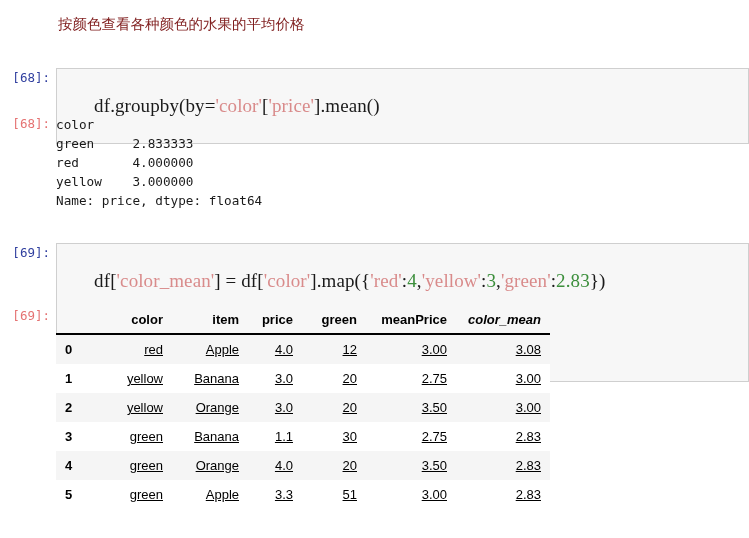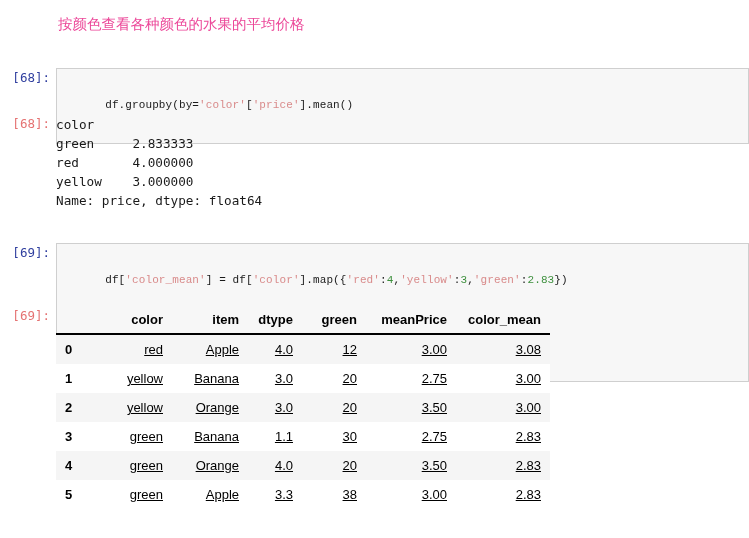--- a/index.html
+++ b/index.html
@@ -22,21 +22,21 @@
     left: 0;
     top: 0;
     width: 749px;
     padding: 14px 0 0 0;
   }
   .md-title {
     margin-left: 58px;
     font-family: "DejaVu Sans", "Liberation Sans", sans-serif;
     font-size: 14.5px;
     line-height: 20px;
-    color: #ec4899;
+    color: #7f1d1d;
     white-space: nowrap;
   }
 
   
   .cell {
     position: absolute;
     left: 0;
     width: 749px;
     display: flex;
     align-items: flex-start;
@@ -59,22 +59,22 @@
   
   .input-area {
     flex: 1;
     background: #f7f7f7;
     border: 1px solid #cfcfcf;
     border-left: 1px solid #cfcfcf;
     box-sizing: border-box;
     padding: 5px 8px 6px 8px;
   }
   .code-line {
-    font-family: Liberation Mono, monospace;
-    font-size: 11px;
+    font-family: Liberation Serif, serif;
+    font-size: 19px;
     line-height: 21px;
     color: #1a1a1a;
     white-space: pre;
     letter-spacing: 0.1px;
   }
   .tok-str { color: #d98b8b; }
   .tok-num { color: #3c8f3c; }
   .tok-plain { color: #1a1a1a; }
 
   
@@ -128,21 +128,21 @@
   }
   table.dataframe tbody tr:nth-child(even) {
     background: #ffffff;
   }
   .col-idx   { width: 26px; }
   .col-color { min-width: 54px; }
   .col-item  { min-width: 58px; }
   .col-price { min-width: 36px; }
   .col-weight{ min-width: 46px; }
   .col-mean  { min-width: 72px; }
-  .col-cmean { min-width: 76px; }
+  .col-cmean { min-width: 76px; font-style: italic; }
 </style>
 </head>
 <body>
 
 <div class="md-cell">
   <div class="md-title">按颜色查看各种颜色的水果的平均价格</div>
 </div>
 
 <div class="cell" style="top:68px;">
   <div class="prompt prompt-in">[68]:</div>
@@ -176,21 +176,21 @@
 
 <div class="cell" style="top:306px;">
   <div class="prompt prompt-out light">[69]:</div>
   <div class="df-wrap">
     <table class="dataframe">
       <thead>
         <tr>
           <th class="col-idx"></th>
           <th class="col-color">color</th>
           <th class="col-item">item</th>
-          <th class="col-price">dtype</th>
+          <th class="col-price">price</th>
           <th class="col-weight">green</th>
           <th class="col-mean">meanPrice</th>
           <th class="col-cmean">color_mean</th>
         </tr>
       </thead>
       <tbody>
         <tr>
           <th>0</th>
           <td>red</td>
           <td>Apple</td>
@@ -233,20 +233,20 @@
           <td>4.0</td>
           <td>20</td>
           <td>3.50</td>
           <td>2.83</td>
         </tr>
         <tr>
           <th>5</th>
           <td>green</td>
           <td>Apple</td>
           <td>3.3</td>
-          <td>38</td>
+          <td>51</td>
           <td>3.00</td>
           <td>2.83</td>
         </tr>
       </tbody>
     </table>
   </div>
 </div>
 
 </body></html>

